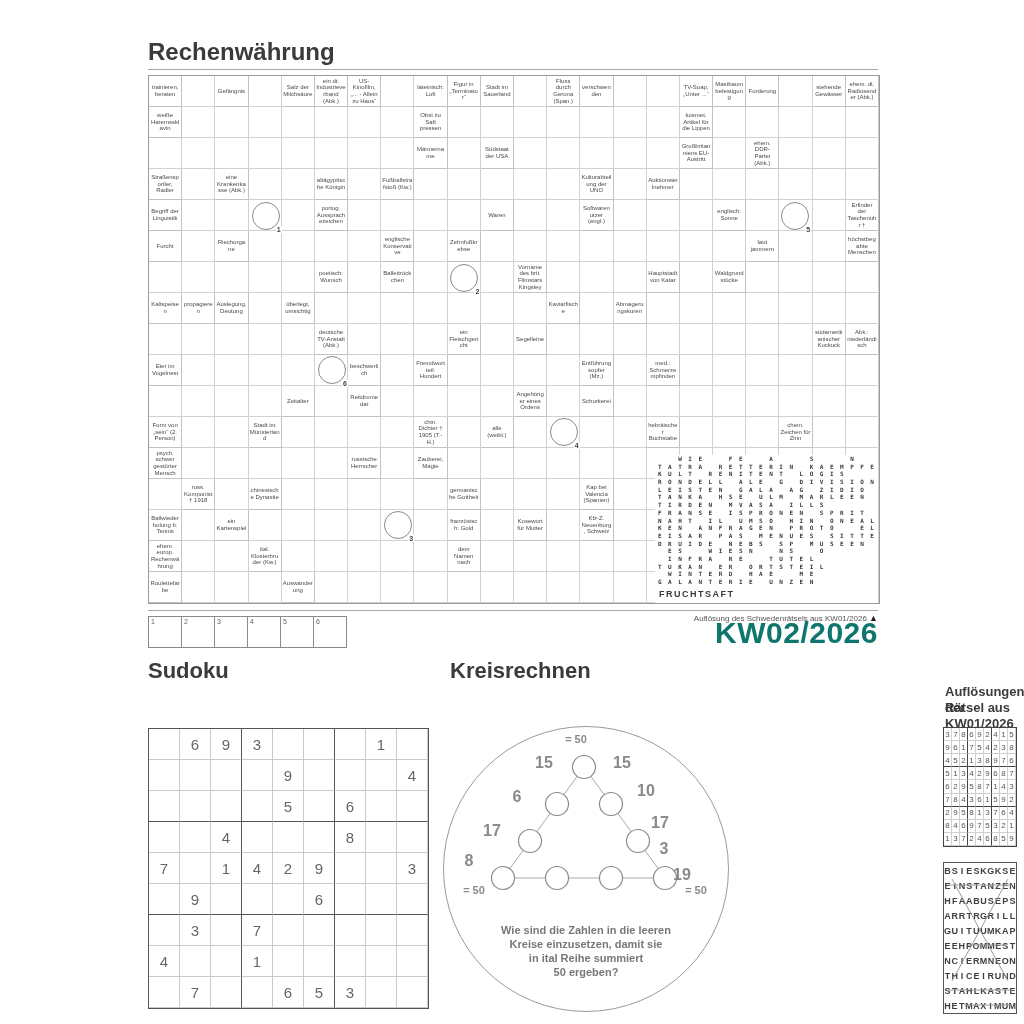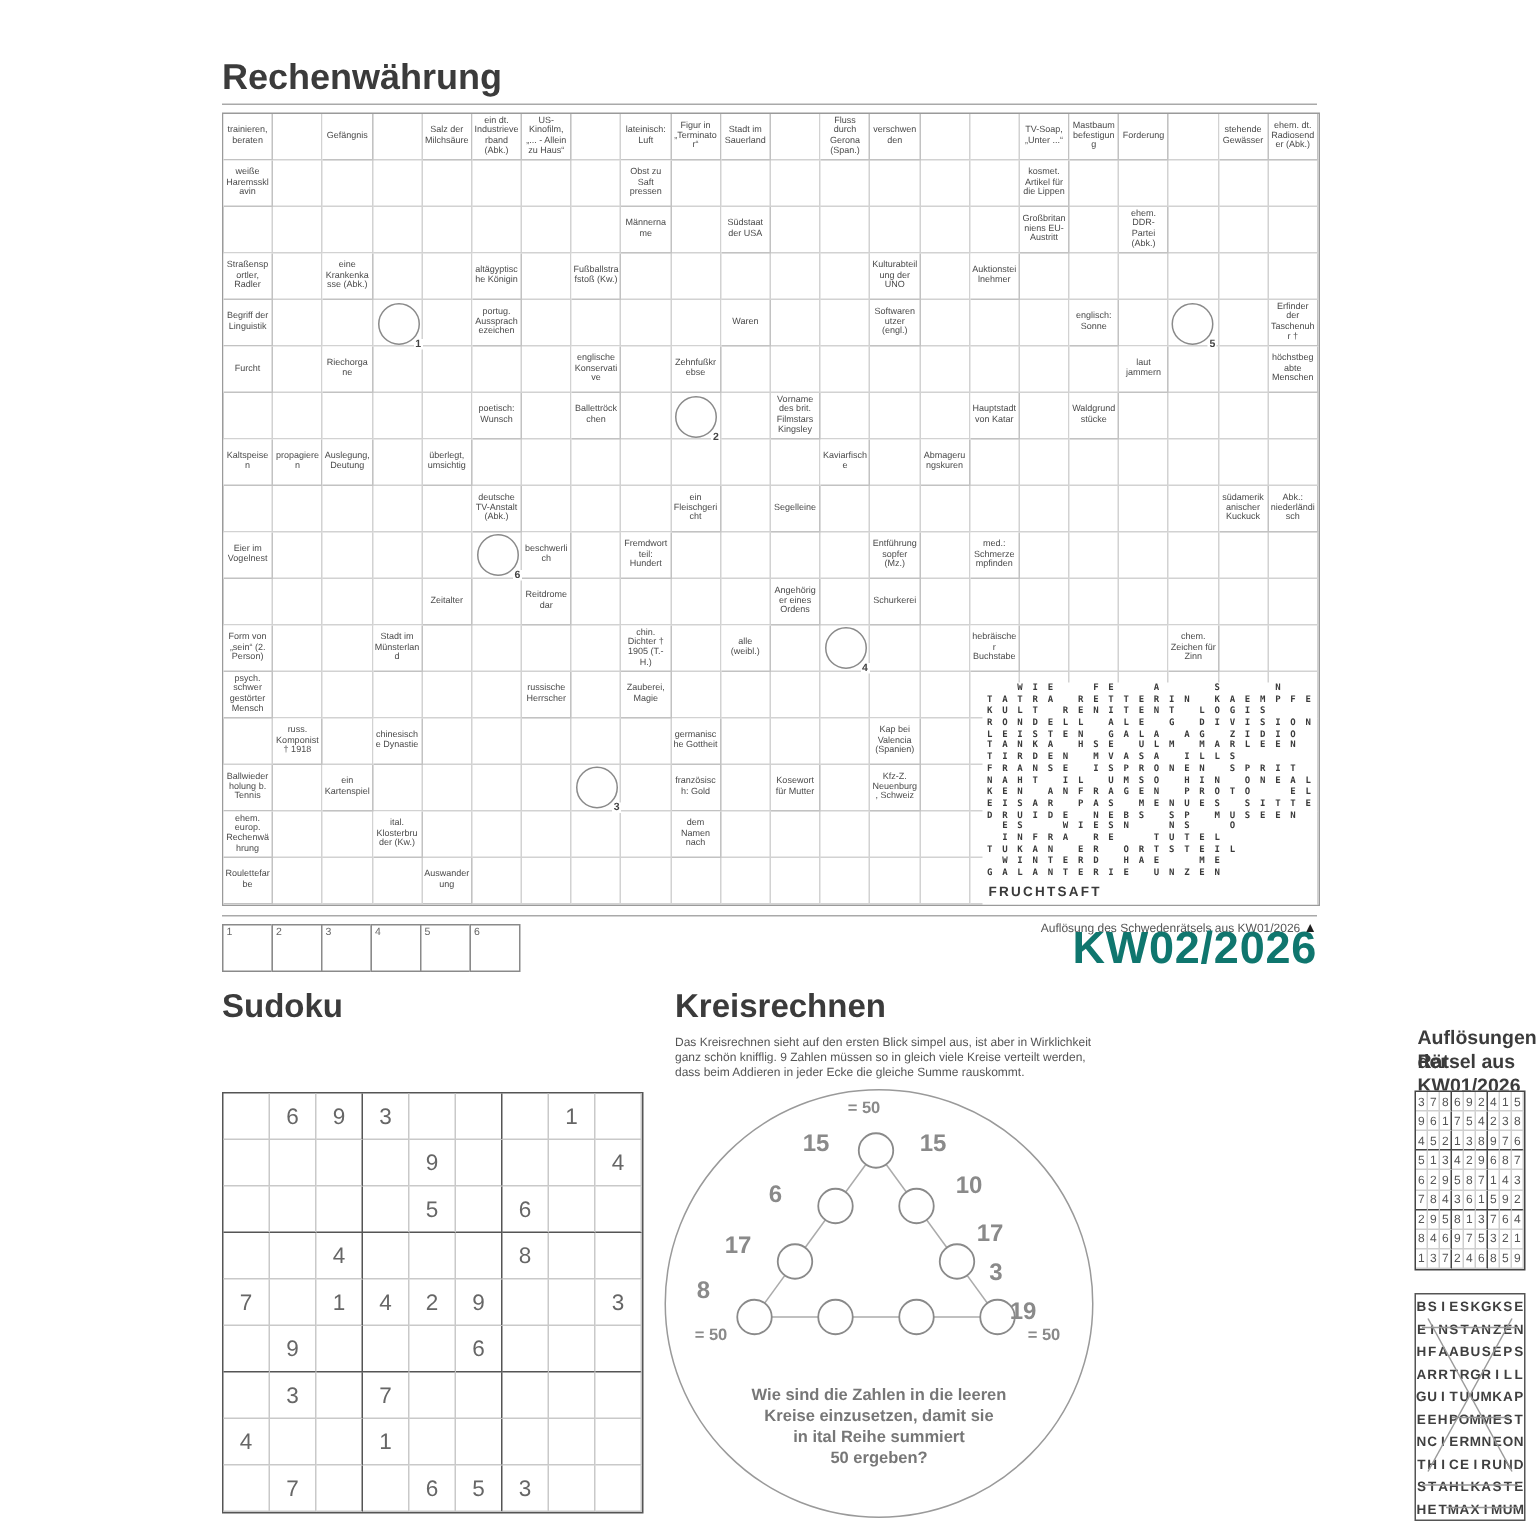--- a/index.html
+++ b/index.html
@@ -865,21 +865,20 @@
       <div class="scell br"></div>
       <div class="scell"></div>
       <div class="scell">6</div>
       <div class="scell br">5</div>
       <div class="scell">3</div>
       <div class="scell"></div>
       <div class="scell"></div>
     </div>
 
   <h2 class="sec-title" id="kreis-title">Kreisrechnen</h2>
-  <div class="desc" id="kreis-desc">Das Kreisrechnen sieht auf den ersten Blick simpel aus, ist aber in Wirklichkeit ganz schön knifflig. 9 Zahlen müssen so in gleich viele Kreise verteilt werden, dass beim Addieren in jeder Ecke die gleiche Summe rauskommt.</div>
   <div class="kreis">
     <svg width="284" height="284" viewBox="0 0 284 284">
         <line x1="140" y1="40" x2="113" y2="77"></line>
         <line x1="113" y1="77" x2="86" y2="114"></line>
         <line x1="86" y1="114" x2="59" y2="151"></line>
         <line x1="140" y1="40" x2="167" y2="77"></line>
         <line x1="167" y1="77" x2="194" y2="114"></line>
         <line x1="194" y1="114" x2="221" y2="151"></line>
         <line x1="59" y1="151" x2="113" y2="151"></line>
         <line x1="113" y1="151" x2="167" y2="151"></line>

